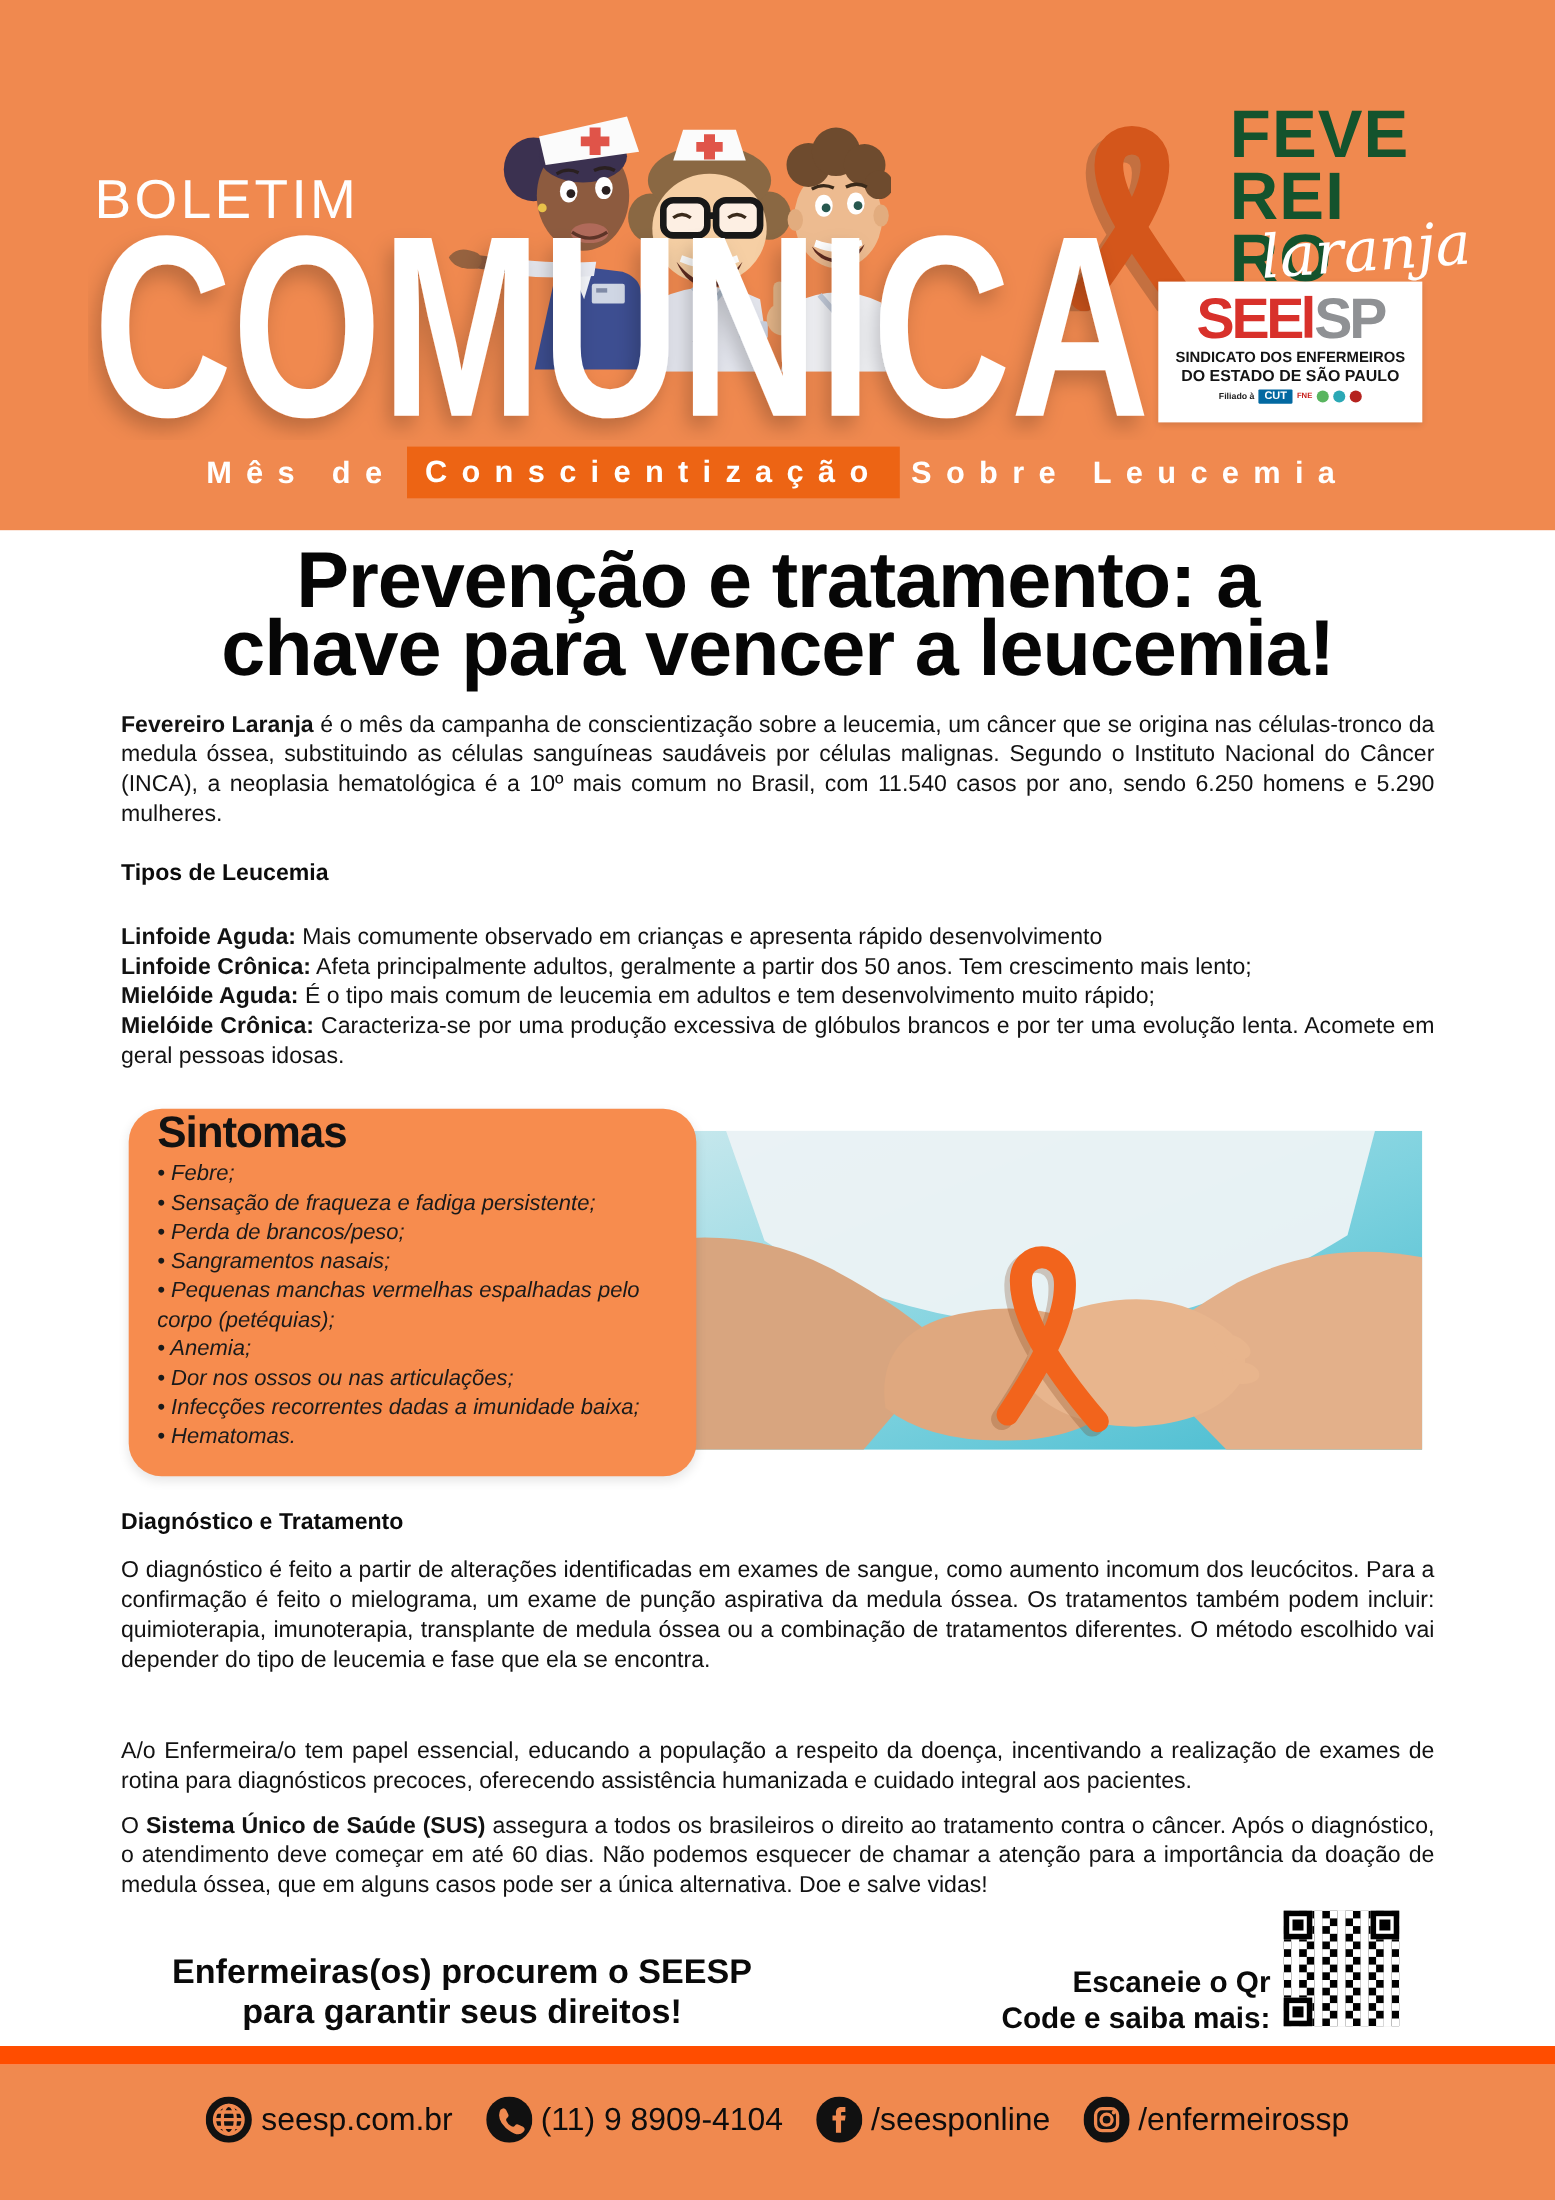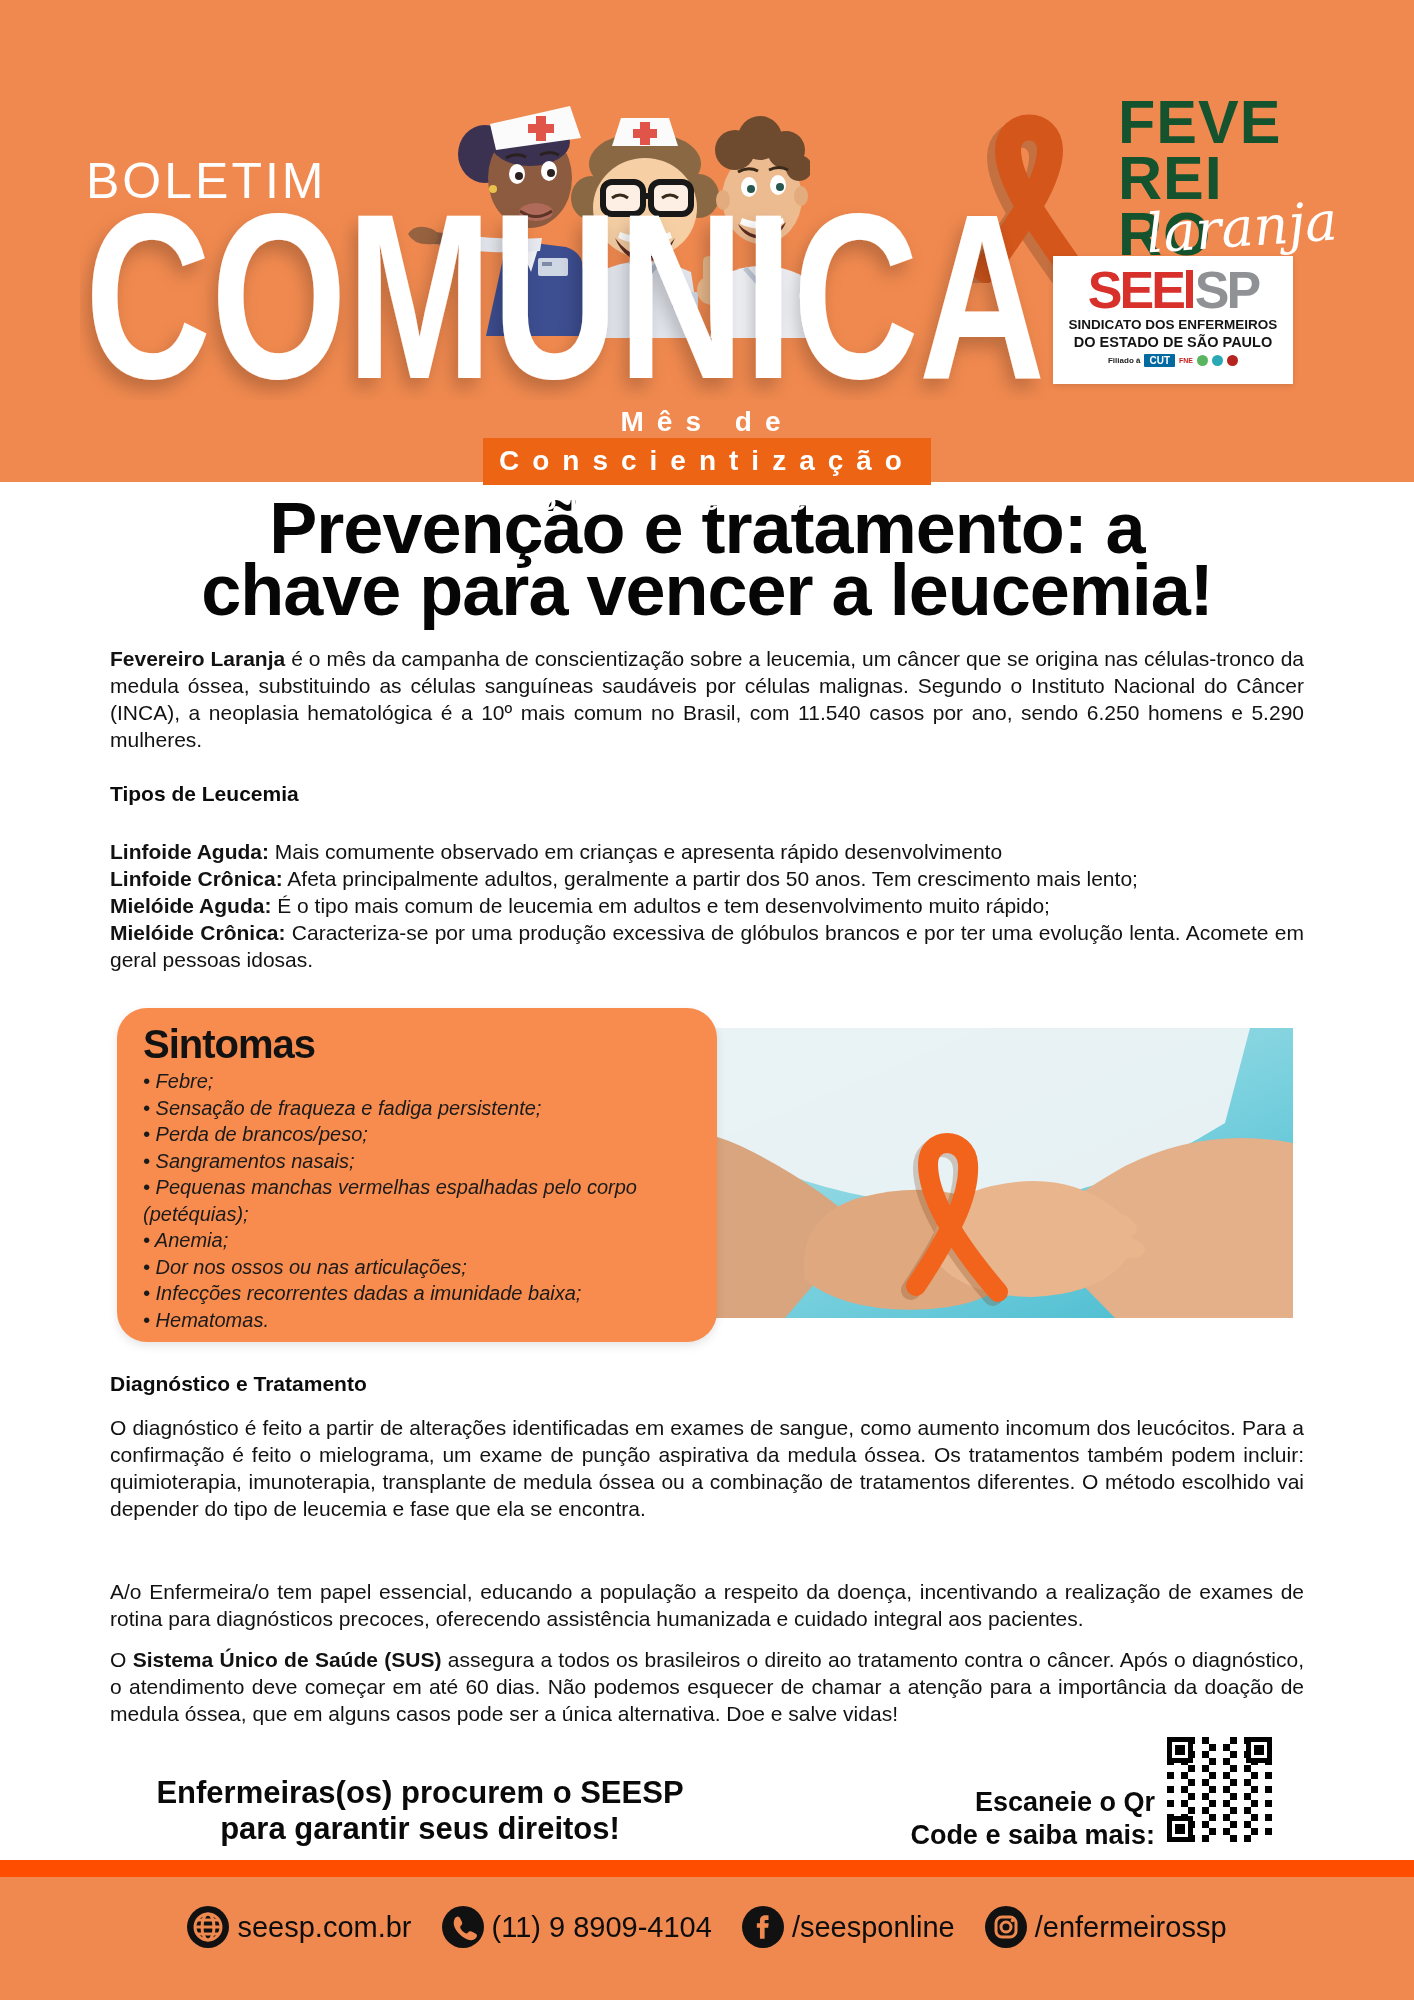--- a/index.html
+++ b/index.html
@@ -19,33 +19,33 @@
   .seesp-red{color:#D8312B;}
   .seesp-bar{display:inline-block;width:7px;height:38px;background:#D8312B;margin:0 2px 0 3px;}
   .seesp-gray{color:#8F9194;}
   .seesp-l1{font-size:13.5px;font-weight:700;color:#141414;letter-spacing:0;line-height:17px;}
   .seesp-l2{font-size:14.5px;font-weight:700;color:#141414;line-height:18px;}
   .affil{display:flex;align-items:center;justify-content:center;gap:4px;margin-top:3px;}
   .affil-txt{font-size:8px;font-weight:700;color:#222;}
   .cut-box{background:#0369a1;color:#fff;font-size:10px;font-weight:700;padding:1px 5px;border-radius:1px;}
   .mini-logo{width:11px;height:11px;border-radius:50%;display:inline-block;}
   .fne-txt{font-size:7px;font-weight:700;color:#C8201C;}
-  .tagline{position:absolute;left:0;top:406px;width:1414px;display:flex;justify-content:center;align-items:center;z-index:4;flex-direction:column;}
+  .tagline{position:absolute;left:0;top:406px;width:1414px;display:flex;justify-content:center;align-items:center;z-index:4;}
   .tag-txt{color:#fff;font-weight:700;font-size:28px;letter-spacing:13px;white-space:pre;}
   .tag-hi{background:#ED6414;padding:7px 16px 8px 16px;margin:0 10px;}
 
   
   .headline{position:absolute;left:0;width:1414px;text-align:center;font-weight:700;font-size:72px;line-height:60px;color:#060606;letter-spacing:-1px;}
   .copy{position:absolute;left:110px;width:1194px;text-align:justify;font-size:21px;line-height:27px;color:#121212;}
   .subhead{position:absolute;left:110px;font-size:21px;font-weight:700;color:#0c0c0c;}
   .copy p{margin:0;}
   .copy b{font-weight:700;}
 
   
-  .sym-card{position:absolute;left:117px;top:1008px;width:600px;height:334px;background:#F78C4E;border-radius:30px;z-index:2;padding:14px 26px;box-sizing:border-box;box-shadow:0 4px 10px rgba(0,0,0,.10);}
+  .sym-card{position:absolute;left:117px;top:1008px;width:516px;height:334px;background:#F78C4E;border-radius:30px;z-index:2;padding:0 26px;box-sizing:border-box;box-shadow:0 4px 10px rgba(0,0,0,.10);}
   .sym-title{font-size:40px;font-weight:700;color:#121212;letter-spacing:-1px;}
   .sym-list{list-style:none;margin:1px 0 0 0;padding:0;font-size:20px;line-height:26.5px;color:#1a1a1a;font-style:italic;}
   .sym-list li::before{content:"• ";}
   .photo{position:absolute;left:600px;top:1028px;width:693px;height:290px;z-index:1;}
 
   
   .cta-left{position:absolute;left:110px;top:1775px;width:620px;text-align:center;font-size:31px;line-height:36px;font-weight:700;color:#0a0a0a;}
   .qr-label{position:absolute;left:850px;top:1786px;width:305px;text-align:right;font-size:27px;line-height:33px;font-weight:700;color:#0a0a0a;}
   .qr{position:absolute;left:1163px;top:1733px;width:113px;height:113px;background:#fff;z-index:2;}
   .qr-inner{position:absolute;inset:4px;background:

